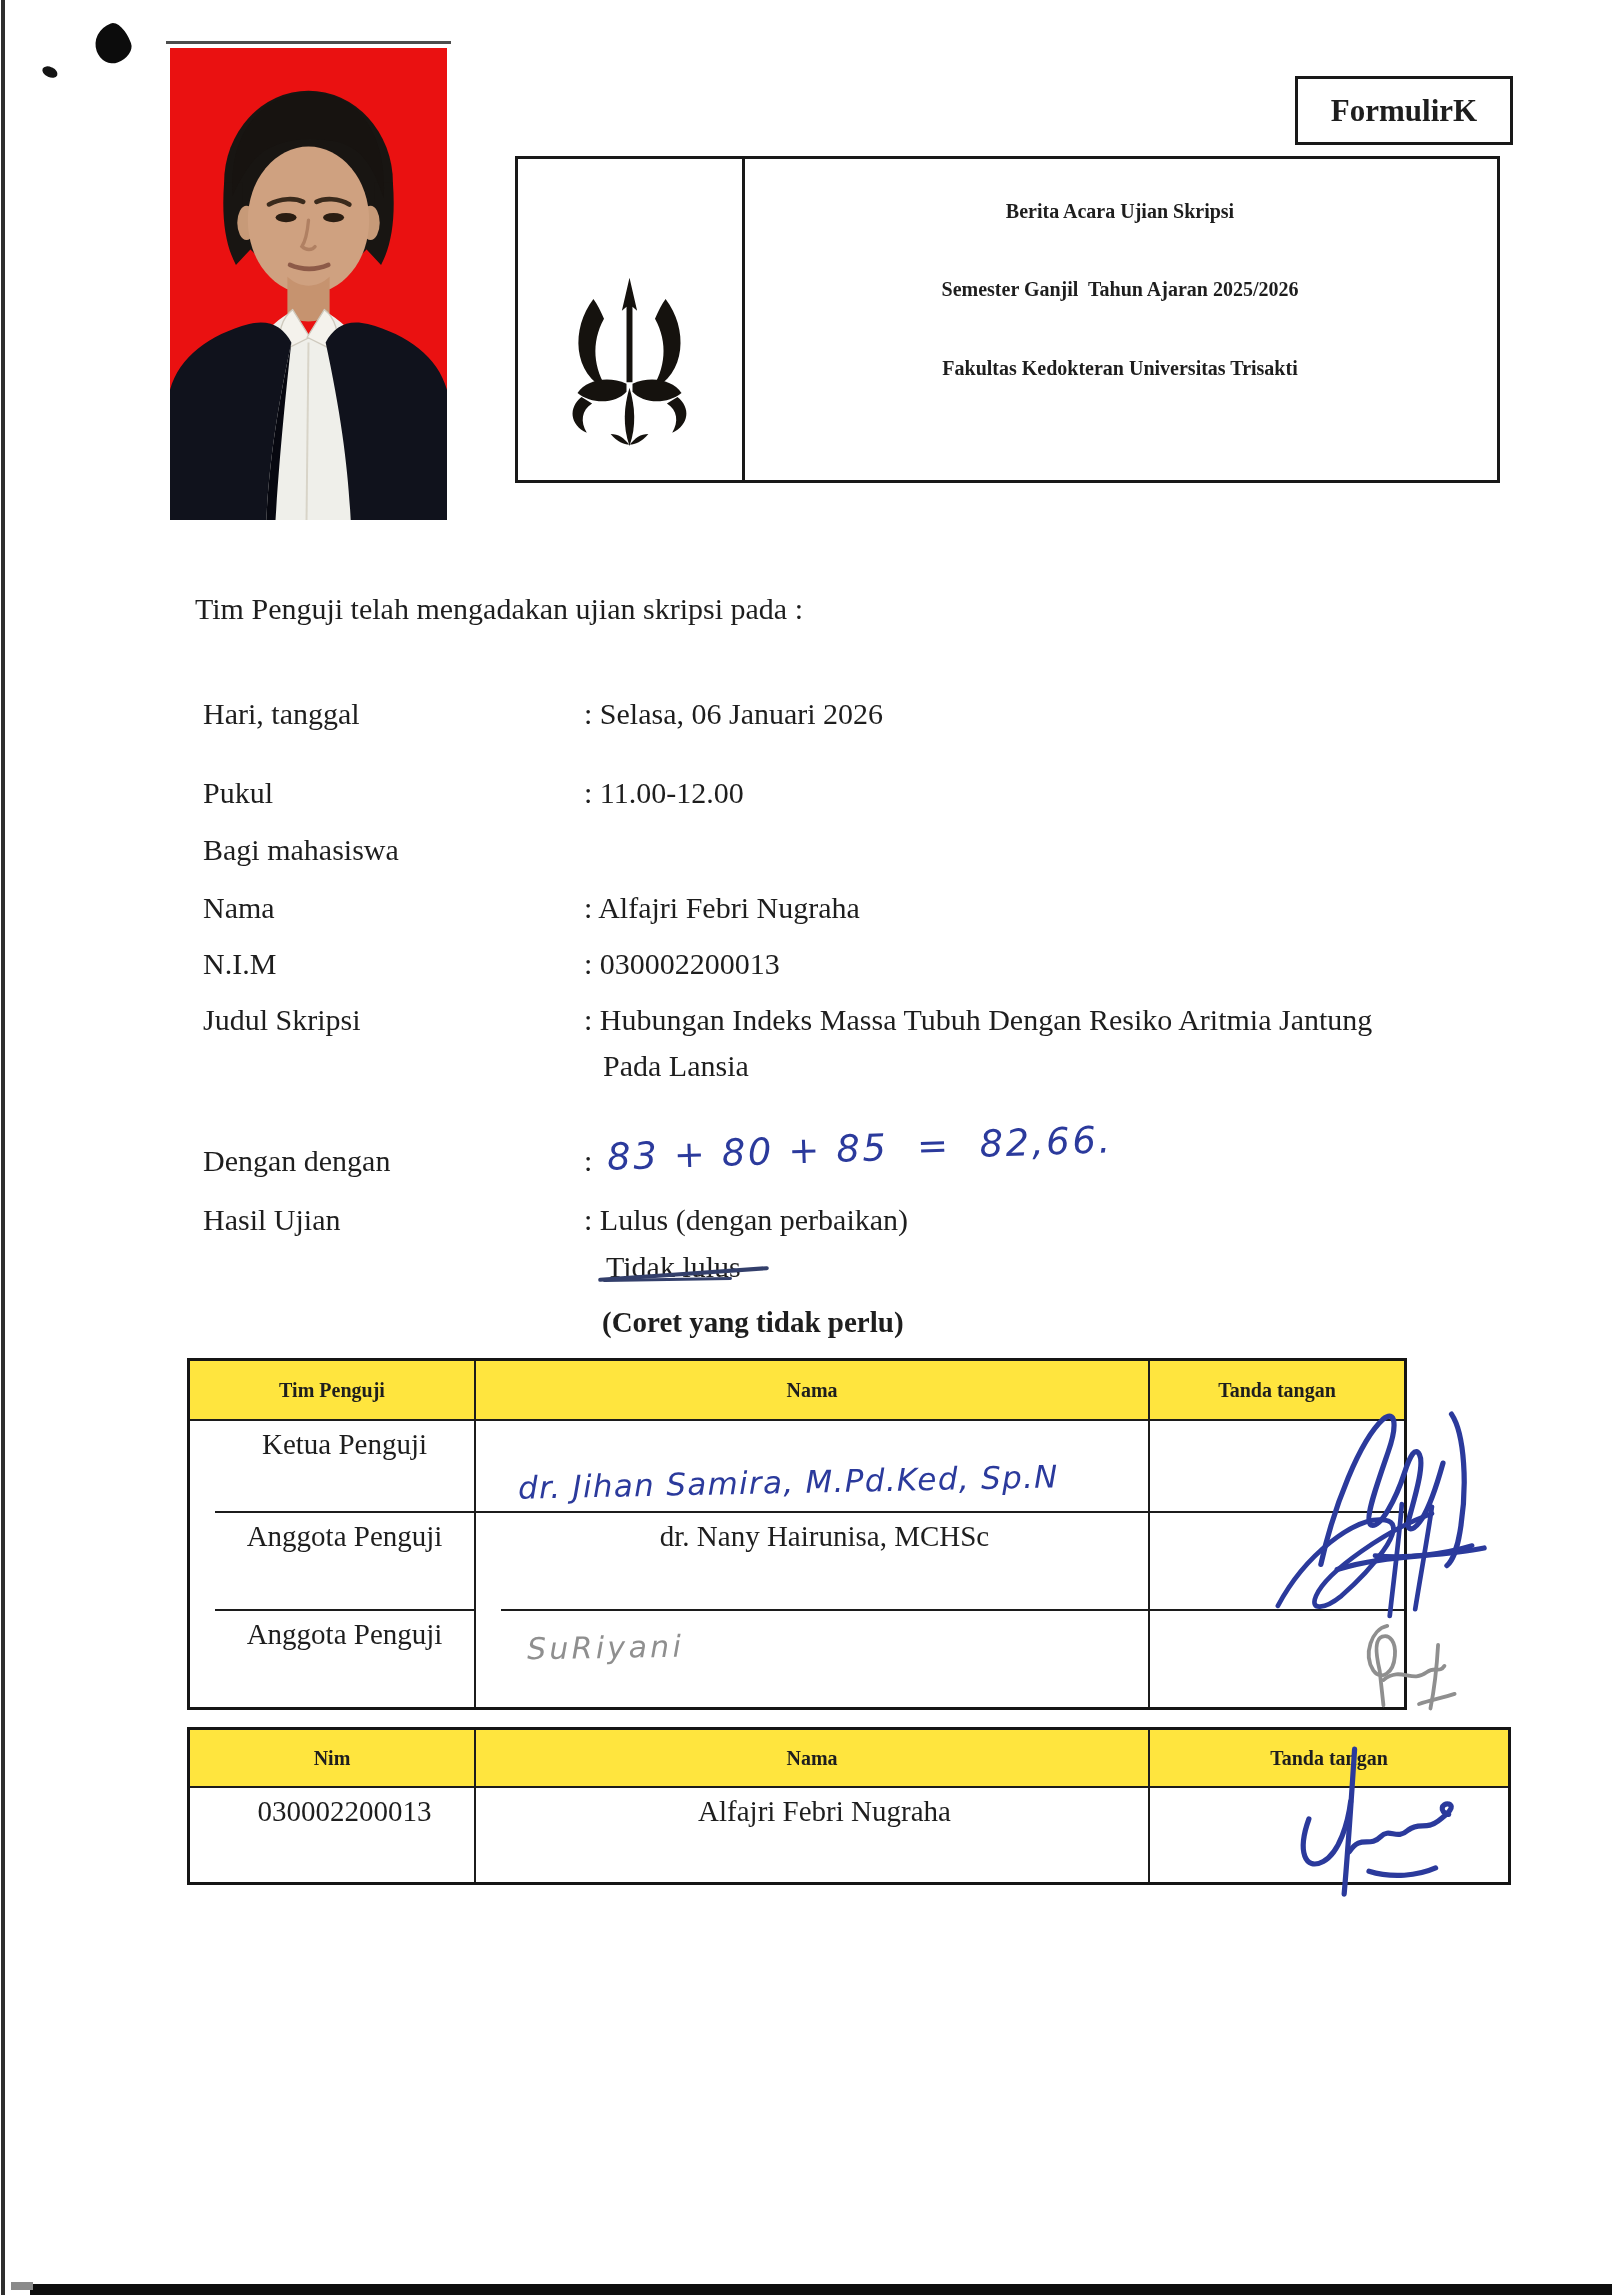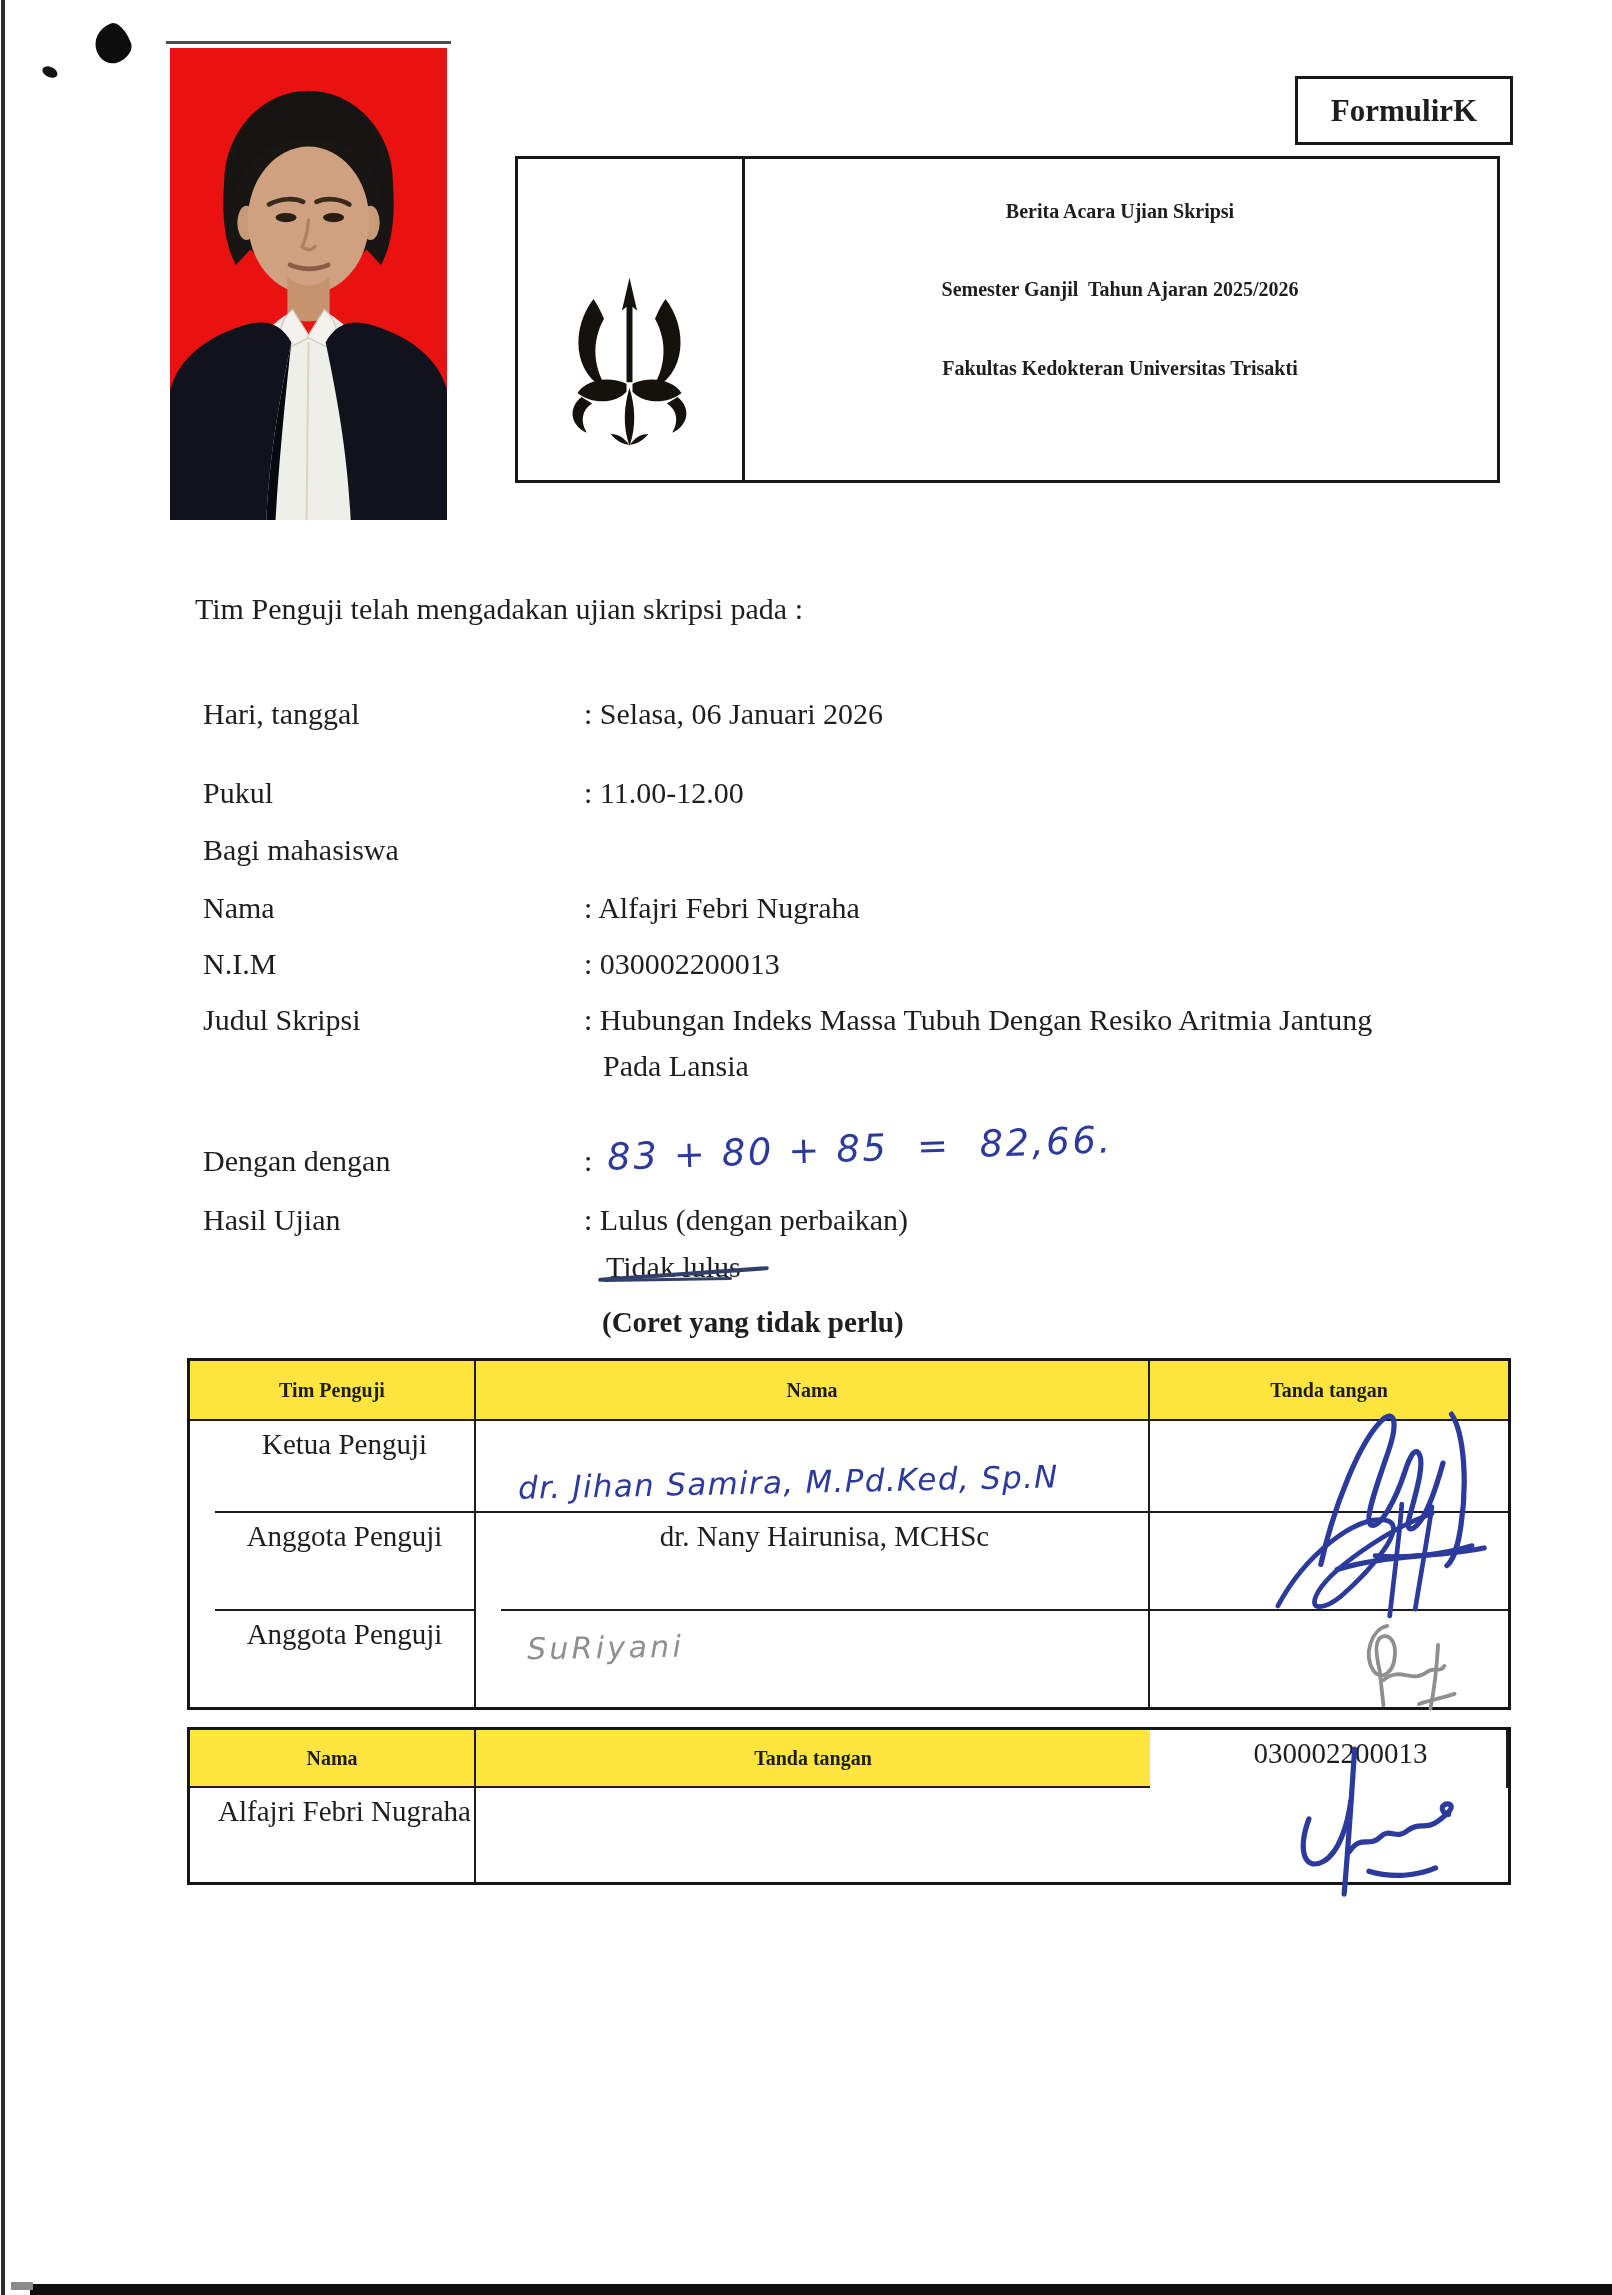--- a/index.html
+++ b/index.html
@@ -33,21 +33,21 @@
   
   .edge-left{left:1.3px;top:0;width:3.9px;height:2295px;background:#2e2e2e;}
   .band-bottom{left:30px;top:2284px;width:1583px;height:11.8px;background:#0e0e0e;}
   .band-stub{left:10.5px;top:2282px;width:22px;height:7.8px;background:#8a8a8a;}
   .blob1{left:95px;top:23.5px;width:35px;height:39px;background:#0c0c0c;
     border-radius:65% 35% 55% 45% / 55% 65% 35% 45%;transform:rotate(-20deg);}
   .blob2{left:42px;top:67px;width:15.7px;height:9.8px;background:#141414;border-radius:50%;transform:rotate(25deg);}
 
   
   .grid{box-sizing:border-box;border:3.3px solid #151515;display:grid;background:#ffffff;}
-  .tbl1{left:187px;top:1358px;width:1324px;height:352px;
+  .tbl1{left:187px;top:1358px;width:1220px;height:352px;
     grid-template-columns:286px 674px auto;grid-template-rows:60px 92px 98px auto;}
   .tbl2{left:187px;top:1727px;width:1324px;height:158px;
     grid-template-columns:286px 674px auto;grid-template-rows:58px auto;}
   .cell{border-right:2px solid #1c1c1c;border-bottom:2px solid #1c1c1c;box-sizing:border-box;}
   .cell.last{border-right:none;}
   .cell.bottom{border-bottom:none;}
   .th{background:#ffe53e;display:flex;align-items:center;justify-content:center;}
   .td{text-align:center;padding-top:7.8px;}
 
   .strike1{left:598px;top:1272px;width:171px;height:3.9px;background:#333f6b;transform:rotate(-4deg);border-radius:2px;}
@@ -196,20 +196,23 @@
   <g fill="none" stroke="#8f8f8f" stroke-width="6" stroke-linecap="round">
     <path d="M70,25 C45,30 32,70 48,95 C60,112 80,100 82,72 C84,50 74,38 62,42 C50,46 52,70 58,95 L64,150"></path>
     <path d="M64,110 C92,88 108,116 132,98 C146,88 152,100 160,88"></path>
     <path d="M150,55 C148,90 144,125 138,155"></path>
     <path d="M120,148 C138,142 158,138 176,132"></path>
   </g>
 </svg>
 
 <div class="abs grid tbl2">
   <div class="cell th">
+      <span class="t42b">Nim</span>
+    </div>
+  <div class="cell th">
       <span class="t42b">Nama</span>
     </div>
   <div class="cell th last">
       <span class="t42b">Tanda tangan</span>
     </div>
 
   <div class="cell td t44 bottom">030002200013</div>
   <div class="cell td t44 bottom">Alfajri Febri Nugraha</div>
   <div class="cell last bottom"></div>
 </div>

